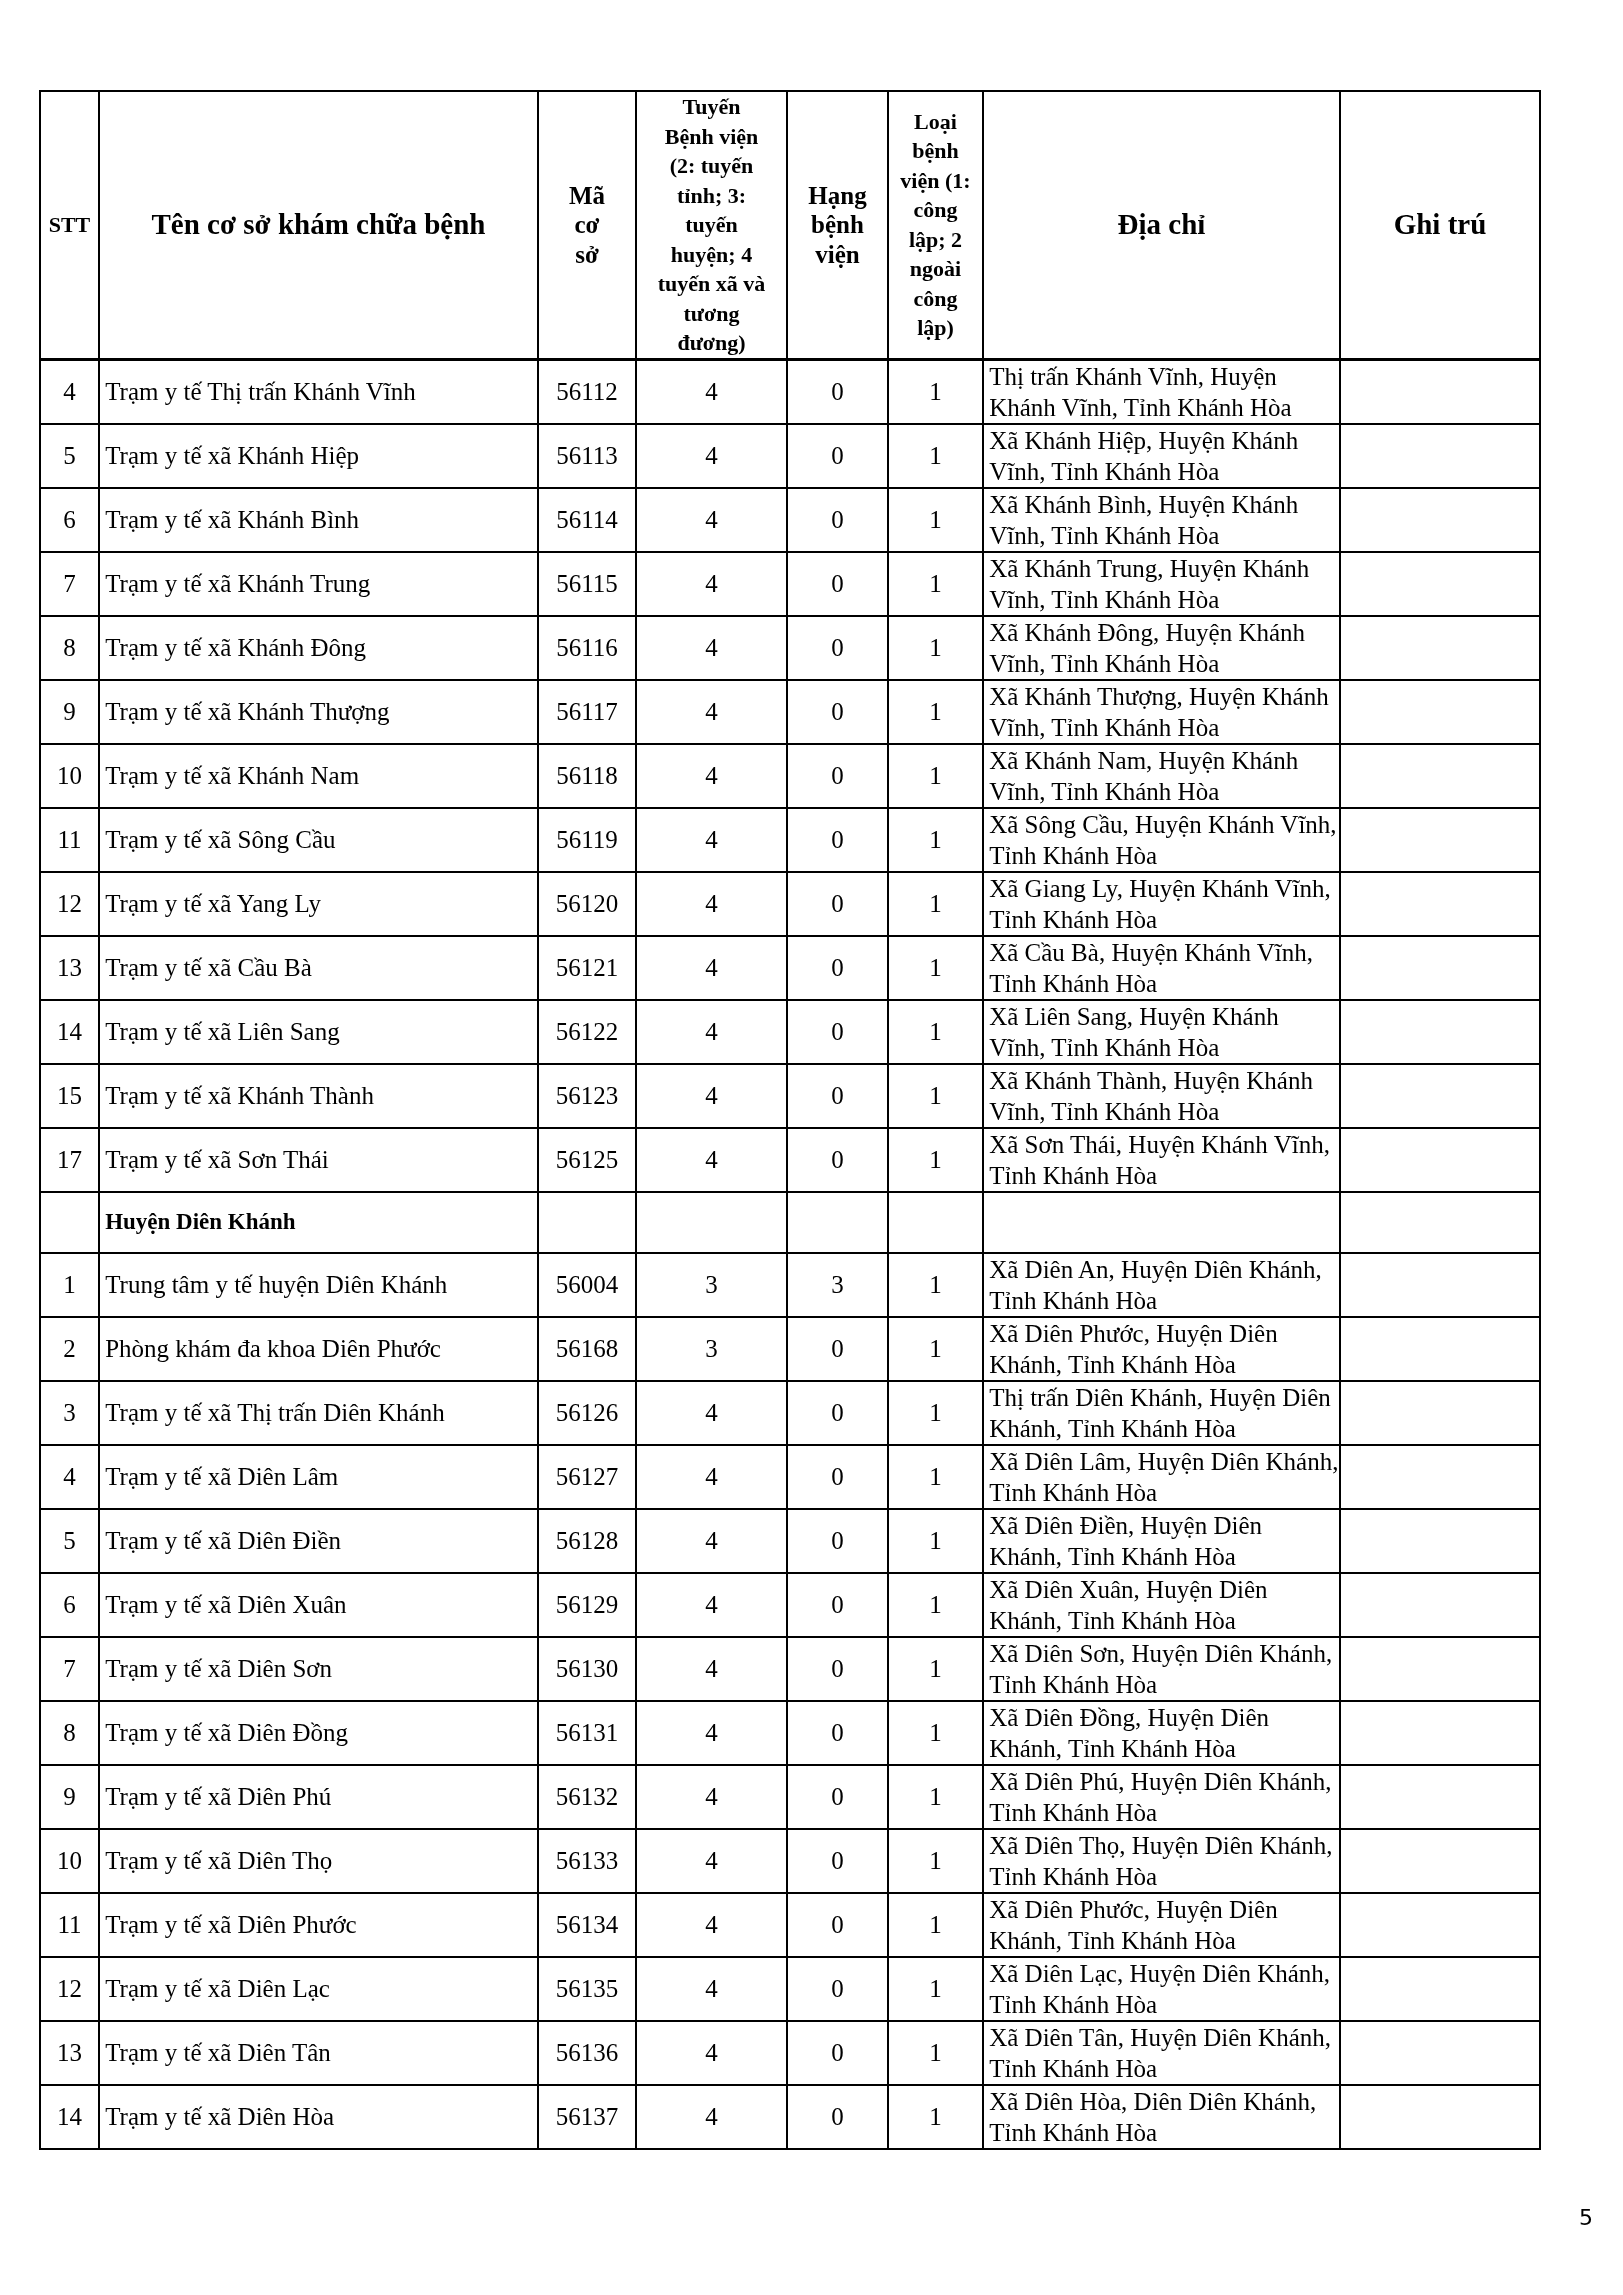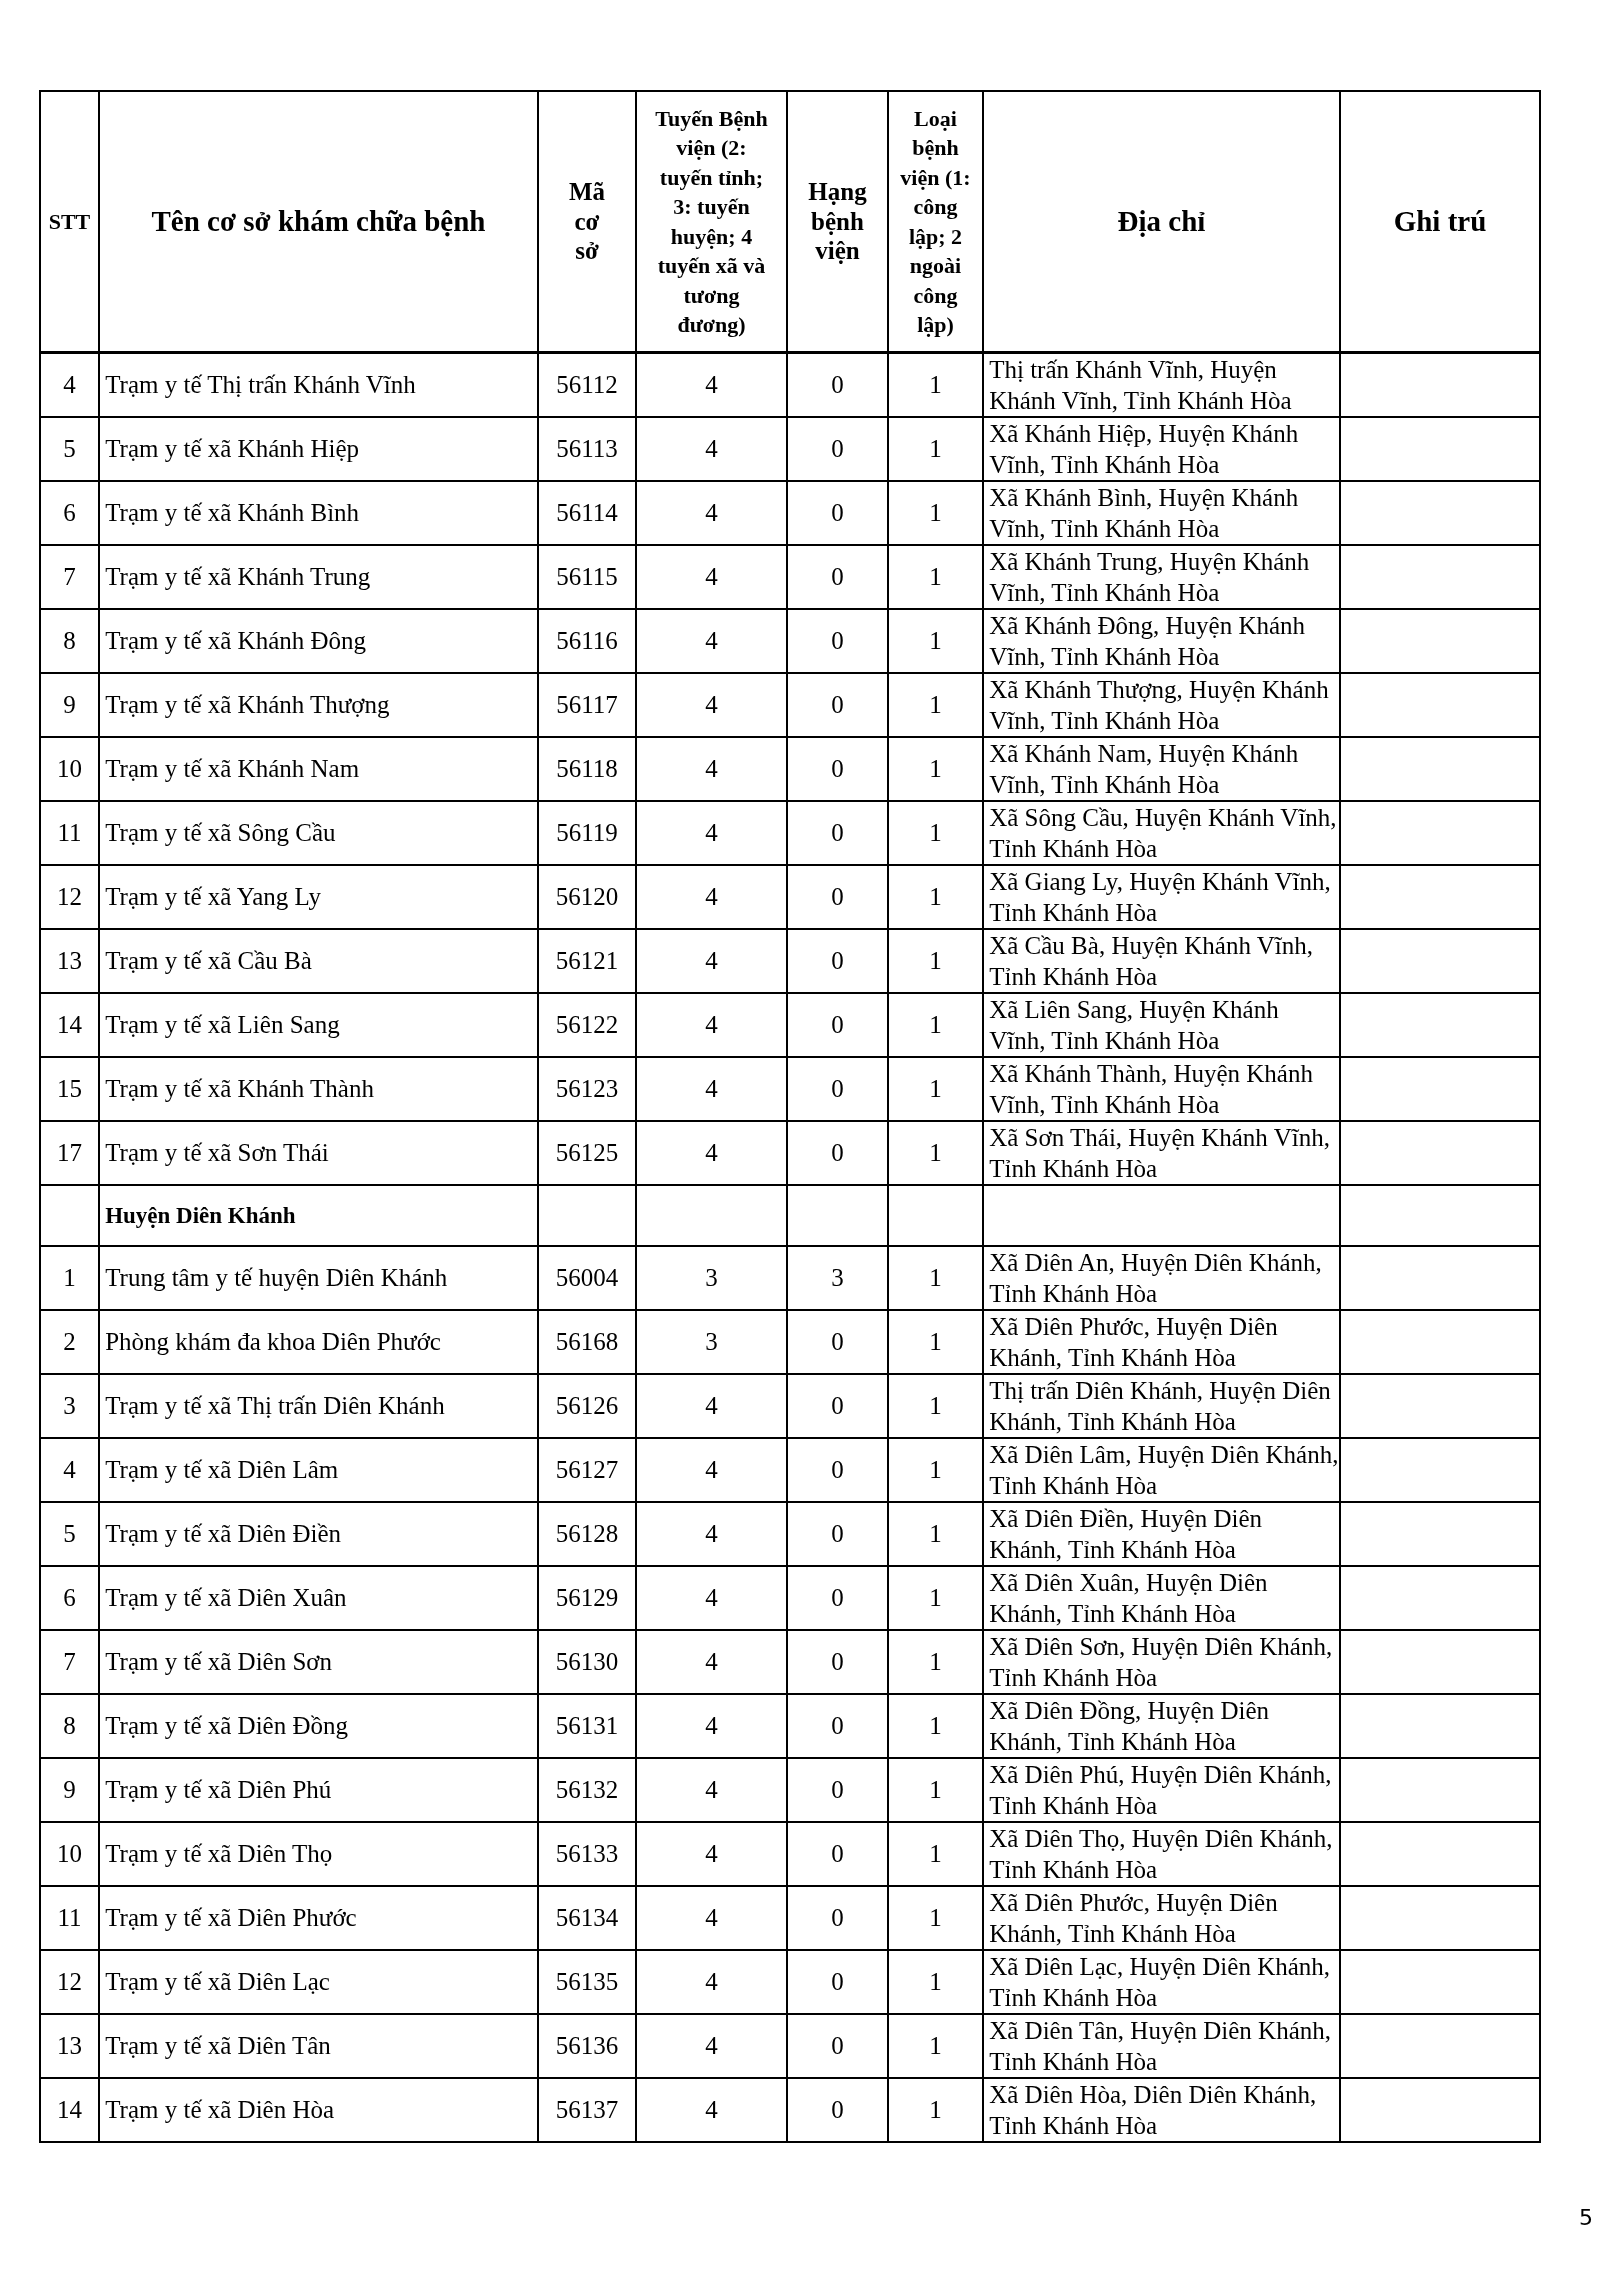--- a/index.html
+++ b/index.html
@@ -39,21 +39,21 @@
     <col class="c-hang">
       <col class="c-loai">
       <col class="c-addr">
       <col class="c-note">
   </colgroup>
   <thead>
     <tr>
       <th>STT</th>
       <th class="big">Tên cơ sở khám chữa bệnh</th>
       <th style="font-size:25px;padding:0 23px;">Mã cơ sở</th>
-      <th style="padding:0 13px;">Tuyến Bệnh viện (2: tuyến tỉnh; 3: tuyến huyện; 4 tuyến xã và tương đương)</th>
+      <th style="padding:0 19px;">Tuyến Bệnh viện (2: tuyến tỉnh; 3: tuyến huyện; 4 tuyến xã và tương đương)</th>
       <th style="font-size:25px;padding:0 12px;">Hạng bệnh viện</th>
       <th style="padding:0 6.5px;">Loại bệnh viện (1: công lập; 2 ngoài công lập)</th>
       <th class="big">Địa chỉ</th>
       <th class="big">Ghi trú</th>
     </tr>
   </thead>
   <tbody id="table-body">
       <tr>
         <td class="center">4</td>
         <td class="name">Trạm y tế Thị trấn Khánh Vĩnh</td>

